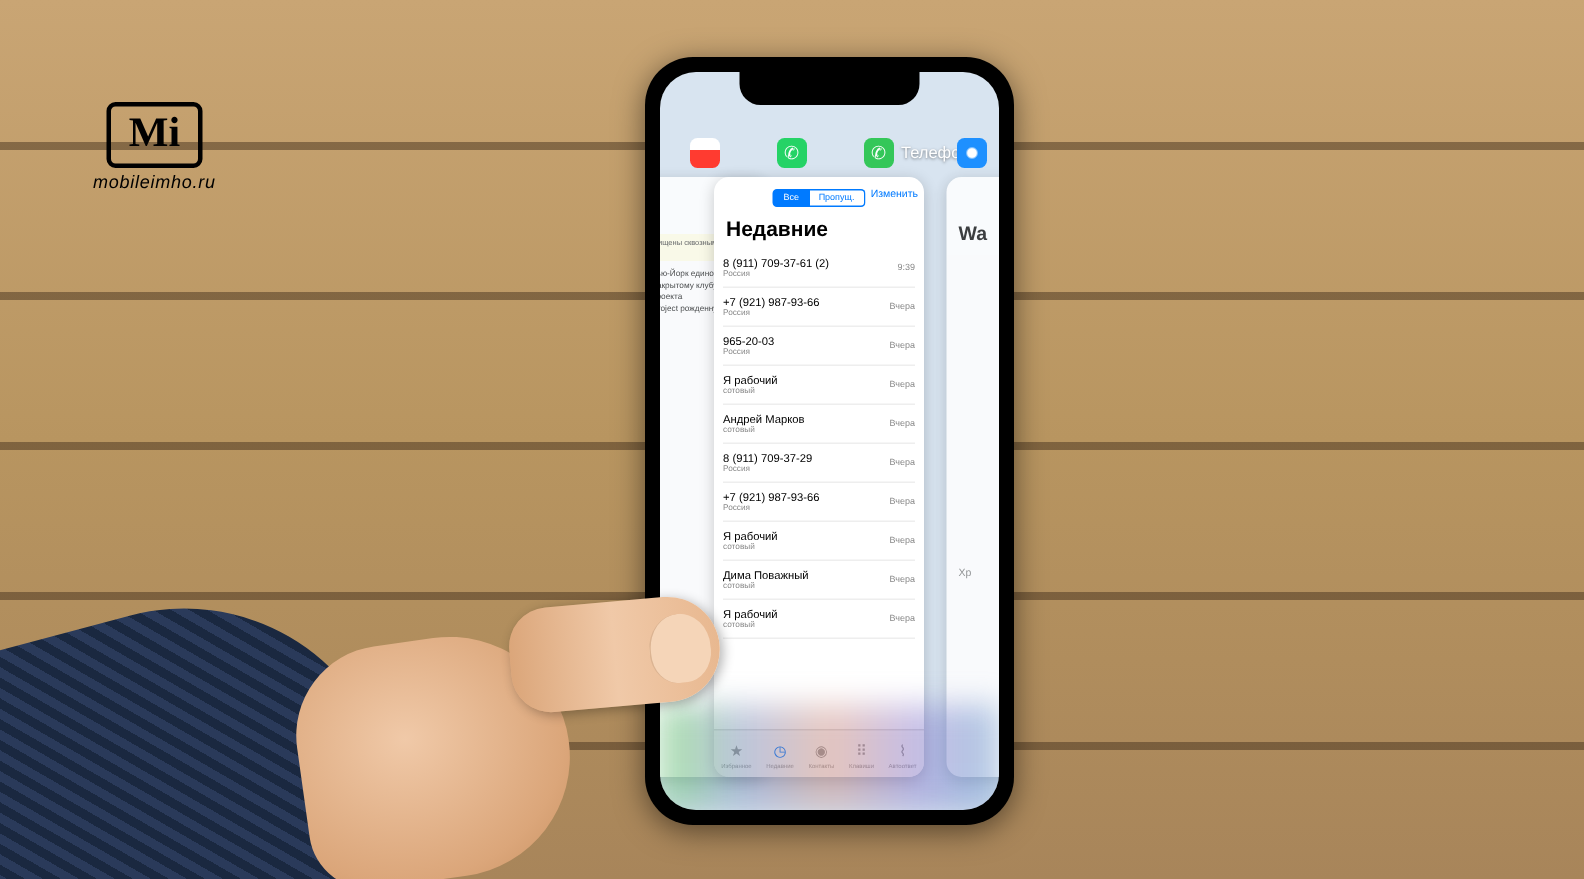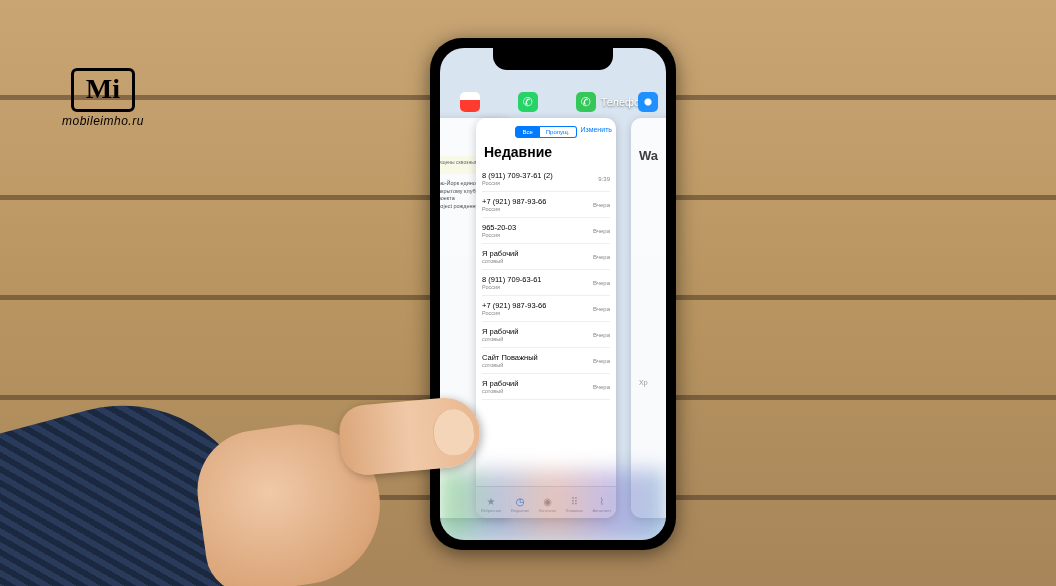--- a/index.html
+++ b/index.html
@@ -421,42 +421,49 @@
           </div>
         <div class="call-row">
             <div class="call-main">
               <div class="call-num">Я рабочий</div>
               <div class="call-sub">сотовый</div>
             </div>
             <div class="call-time">Вчера</div>
           </div>
         <div class="call-row">
             <div class="call-main">
-              <div class="call-num">8 (911) 709-63-61</div>
+              <div class="call-num">Андрей Марков</div>
+              <div class="call-sub">сотовый</div>
+            </div>
+            <div class="call-time">Вчера</div>
+          </div>
+        <div class="call-row">
+            <div class="call-main">
+              <div class="call-num">8 (911) 709-37-29</div>
               <div class="call-sub">Россия</div>
             </div>
             <div class="call-time">Вчера</div>
           </div>
         <div class="call-row">
             <div class="call-main">
               <div class="call-num">+7 (921) 987-93-66</div>
               <div class="call-sub">Россия</div>
             </div>
             <div class="call-time">Вчера</div>
           </div>
         <div class="call-row">
             <div class="call-main">
               <div class="call-num">Я рабочий</div>
               <div class="call-sub">сотовый</div>
             </div>
             <div class="call-time">Вчера</div>
           </div>
         <div class="call-row">
             <div class="call-main">
-              <div class="call-num">Сайт Поважный</div>
+              <div class="call-num">Дима Поважный</div>
               <div class="call-sub">сотовый</div>
             </div>
             <div class="call-time">Вчера</div>
           </div>
         <div class="call-row">
             <div class="call-main">
               <div class="call-num">Я рабочий</div>
               <div class="call-sub">сотовый</div>
             </div>
             <div class="call-time">Вчера</div>

